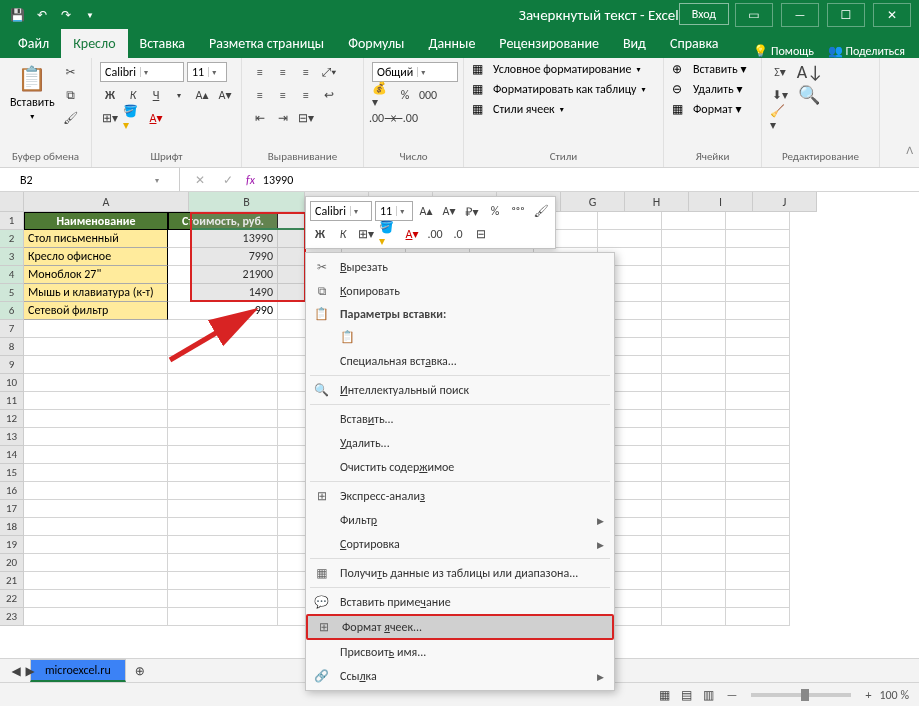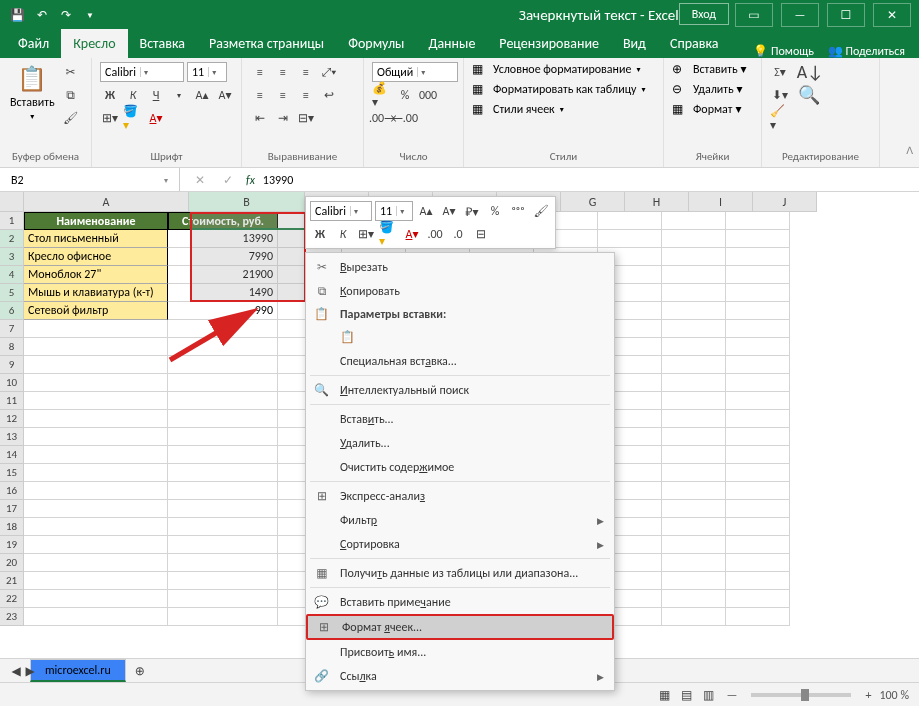--- a/index.html
+++ b/index.html
@@ -20,23 +20,23 @@
 .rgroup-label{text-align:center;font-size:11px;color:#666;padding-bottom:2px}
 .rgroup-body{flex:1;display:flex;gap:4px;align-items:flex-start}
 .big-btn{display:flex;flex-direction:column;align-items:center;gap:2px;padding:2px;cursor:pointer;font-size:11px}
 .mini{width:20px;height:20px;display:inline-flex;align-items:center;justify-content:center;cursor:pointer;font-size:12px;color:#444}
 .col{display:flex;flex-direction:column;gap:3px}
 .row{display:flex;gap:3px;align-items:center}
 .combo{height:20px;border:1px solid #ababab;background:#fff;display:flex;align-items:center;padding:0 4px;gap:4px;font-size:12px}
 .combo .dd{border-left:1px solid #ccc;padding-left:3px;font-size:8px;color:#666}
 .toggle-ribbon{position:absolute;right:6px;top:86px;font-size:10px;color:#888;cursor:pointer}
 .namebox-bar{height:24px;border-bottom:1px solid #d4d4d4;display:flex;align-items:center;background:#fff}
-.namebox{width:180px;border-right:1px solid #ccc;padding:0 11px;height:100%;display:flex;align-items:center;justify-content:space-between}
+.namebox{width:180px;border-right:1px solid #ccc;padding:0 20px;height:100%;display:flex;align-items:center;justify-content:space-between}
 .fx-area{display:flex;align-items:center;gap:8px;padding-left:10px}
-.fx-icon{font-style:italic;color:#14532d}
+.fx-icon{font-style:italic;color:#a21caf}
 .mini-toolbar{position:absolute;left:305px;top:196px;background:#fff;border:1px solid #c6c6c6;box-shadow:0 2px 6px rgba(0,0,0,.2);padding:4px;display:flex;flex-direction:column;gap:3px;z-index:50}
 .mt-row{display:flex;gap:3px;align-items:center}
 .grid-area{position:absolute;left:0;top:192px;right:0;bottom:30px;overflow:hidden}
 .corner{position:absolute;left:0;top:0;width:24px;height:20px;background:#e6e6e6;border-right:1px solid #ccc;border-bottom:1px solid #ccc}
 .col-headers{position:absolute;left:24px;top:0;height:20px;display:flex}
 .ch{border-right:1px solid #ccc;border-bottom:1px solid #ccc;background:#e6e6e6;text-align:center;line-height:20px;font-size:12px;color:#444}
 .ch.sel{background:#cfe7d8}
 .row-headers{position:absolute;left:0;top:20px;width:24px}
 .rh{height:18px;border-right:1px solid #ccc;border-bottom:1px solid #ccc;background:#e6e6e6;text-align:center;line-height:18px;font-size:11px;color:#444}
 .rh.sel{background:#cfe7d8}

